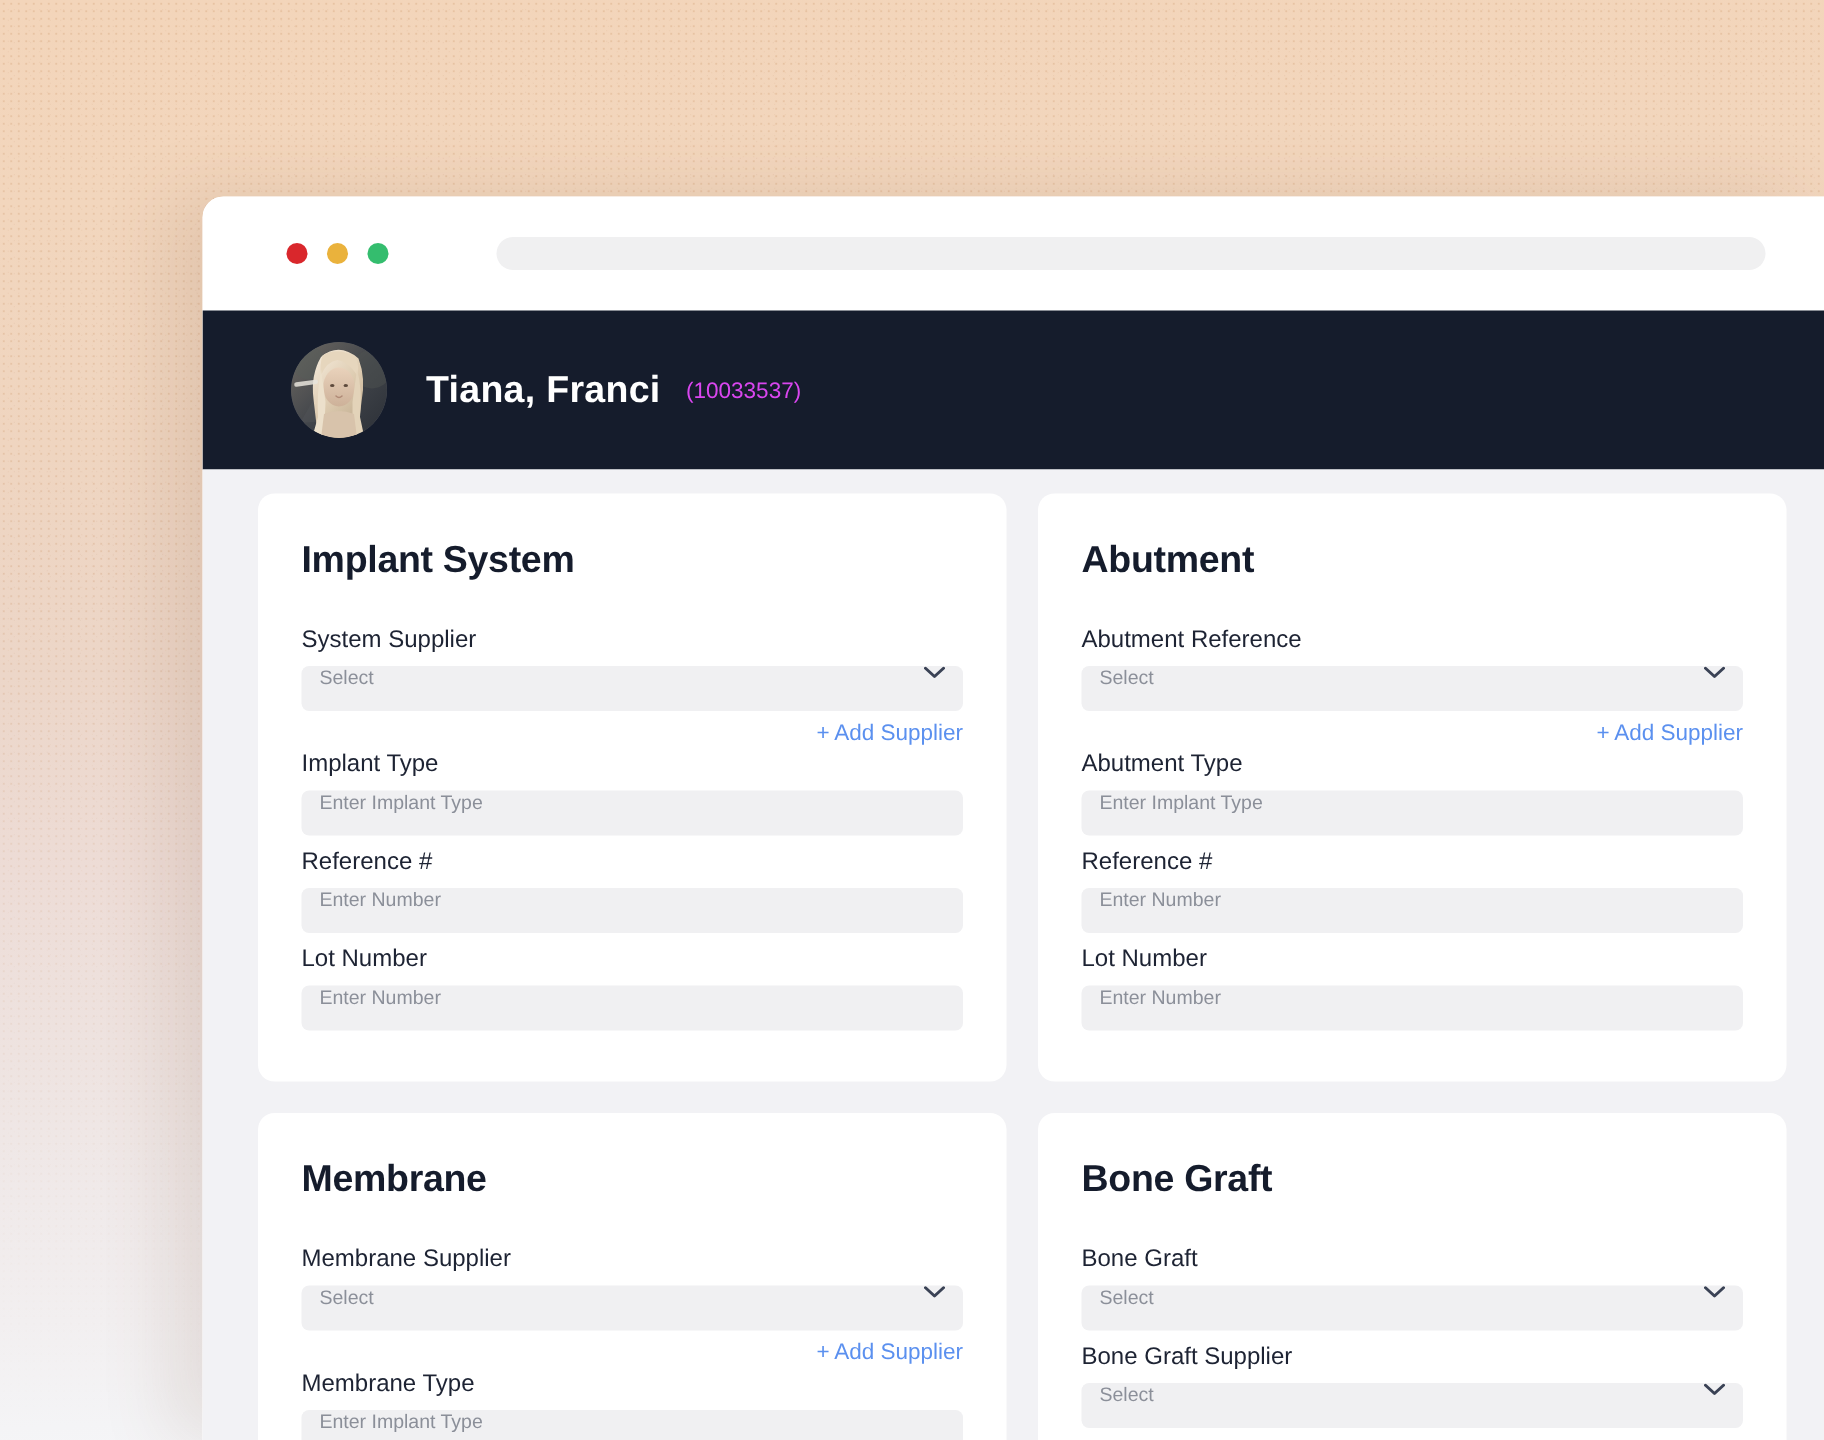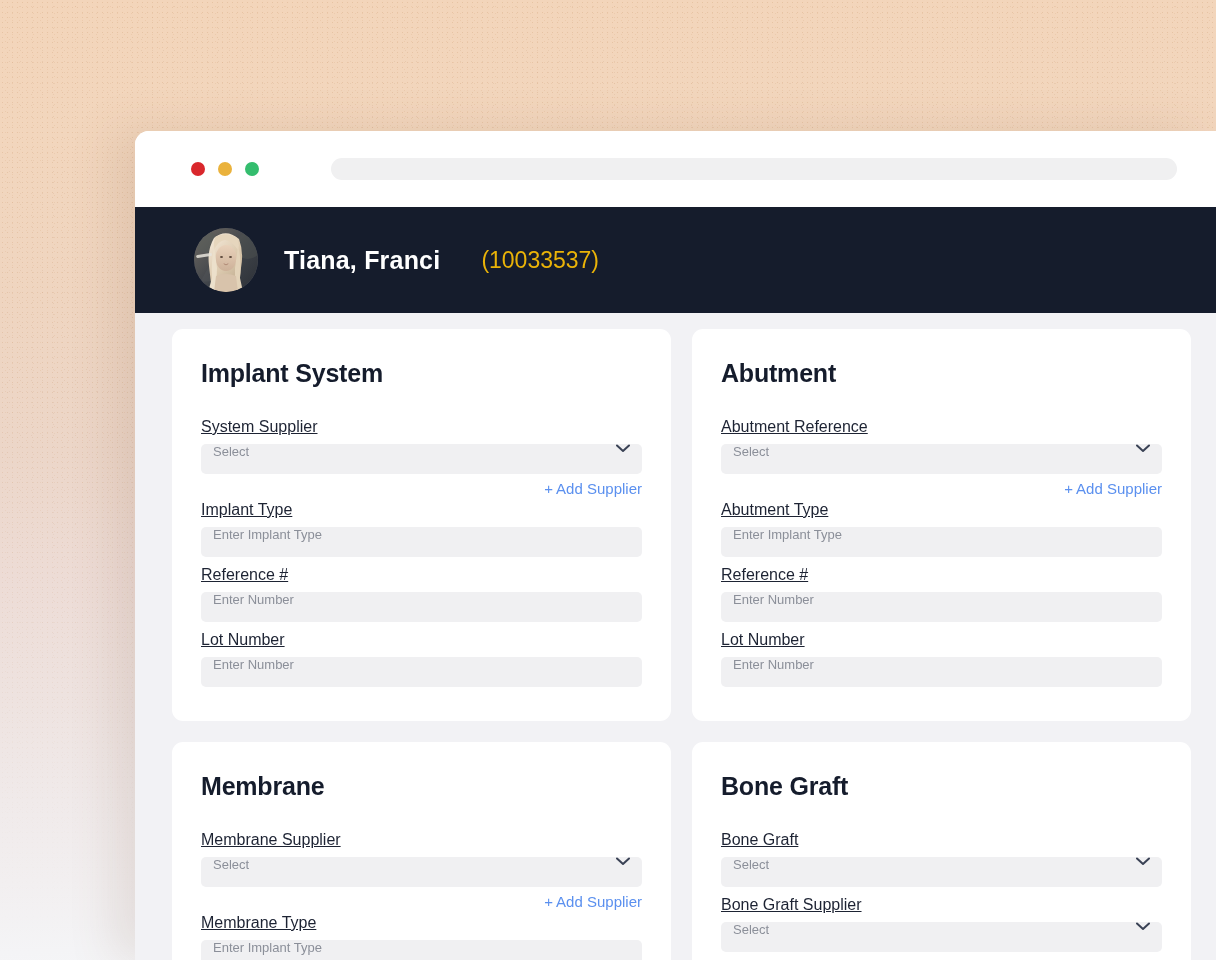--- a/index.html
+++ b/index.html
@@ -90,23 +90,23 @@
 
   .patient-name{
     margin-left:26px;
     color:#ffffff;
     font-size:25px;
     font-weight:bold;
     letter-spacing:.2px;
     white-space:nowrap;
   }
   .patient-id{
-    margin-left:41px;
-    color:#eab308;
-    font-size:23px;
+    margin-left:17px;
+    color:#d946ef;
+    font-size:15px;
     font-weight:400;
     white-space:nowrap;
   }
 
   
   .page{
     background:#f2f2f5;
     height:647px;
     padding:16px 24px 0 37px;
     overflow:hidden;
@@ -126,21 +126,20 @@
     font-size:25px;
     font-weight:bold;
     color:#151c2c;
     letter-spacing:-.2px;
     margin-bottom:30px;
   }
   .field-label{
     font-size:16px;
     color:#1d2333;
     margin-bottom:8px;
-    text-decoration:underline;
   }
 
   .control{
     height:30px;
     background:#f0f0f2;
     border-radius:5px;
     display:flex;
     align-items:flex-start;
     padding:0 12px;
     font-size:13px;

